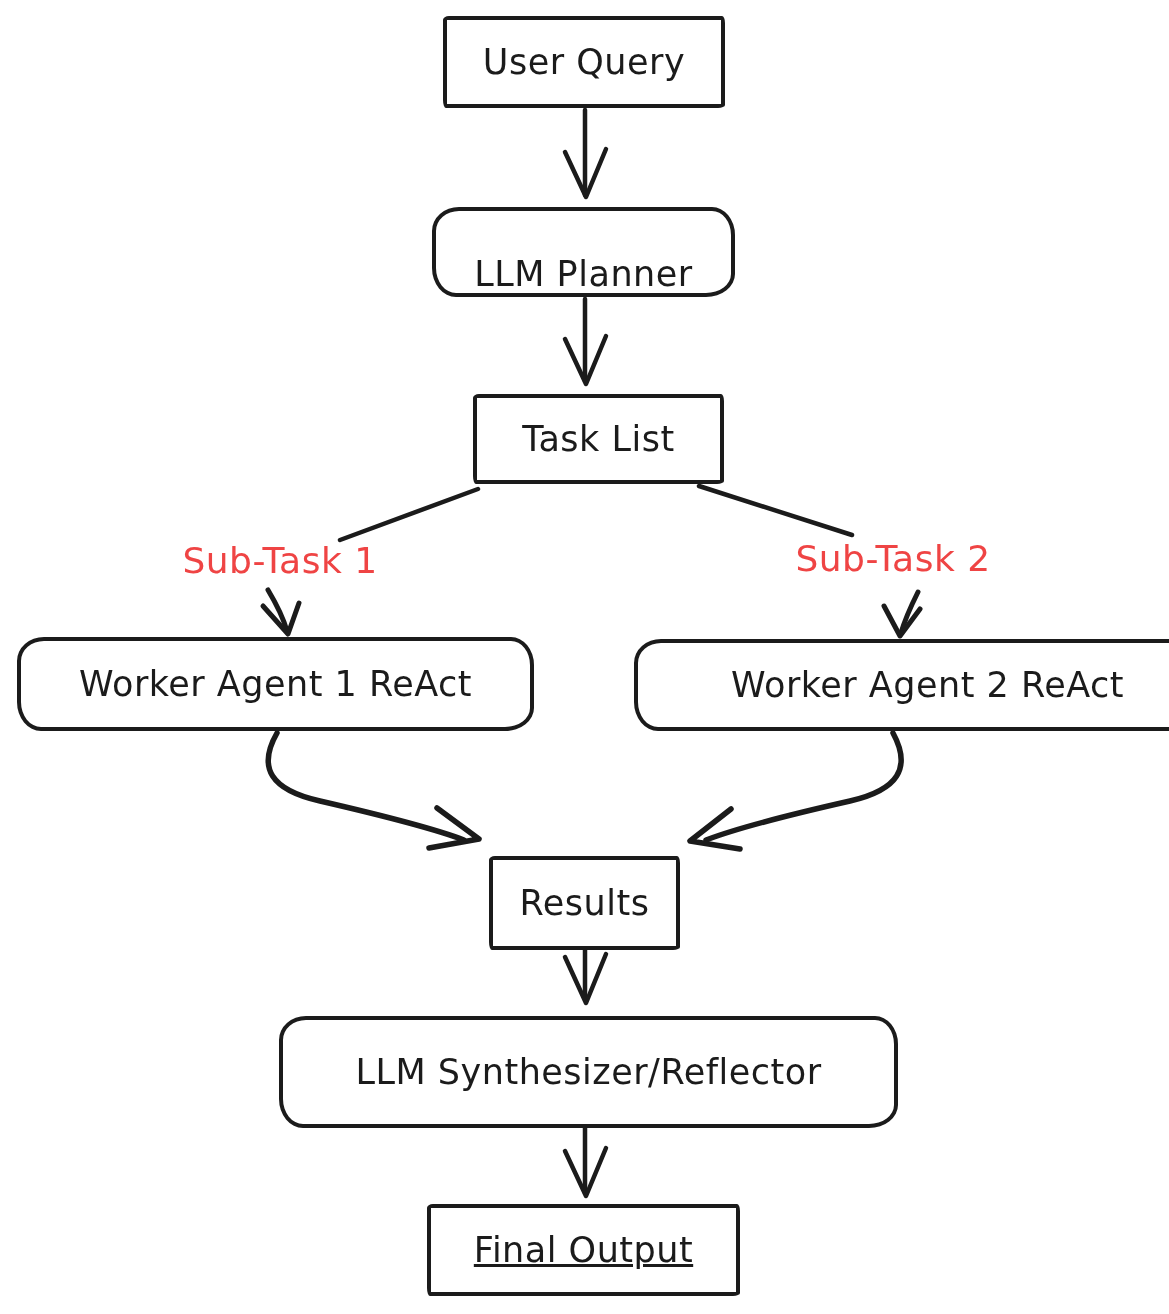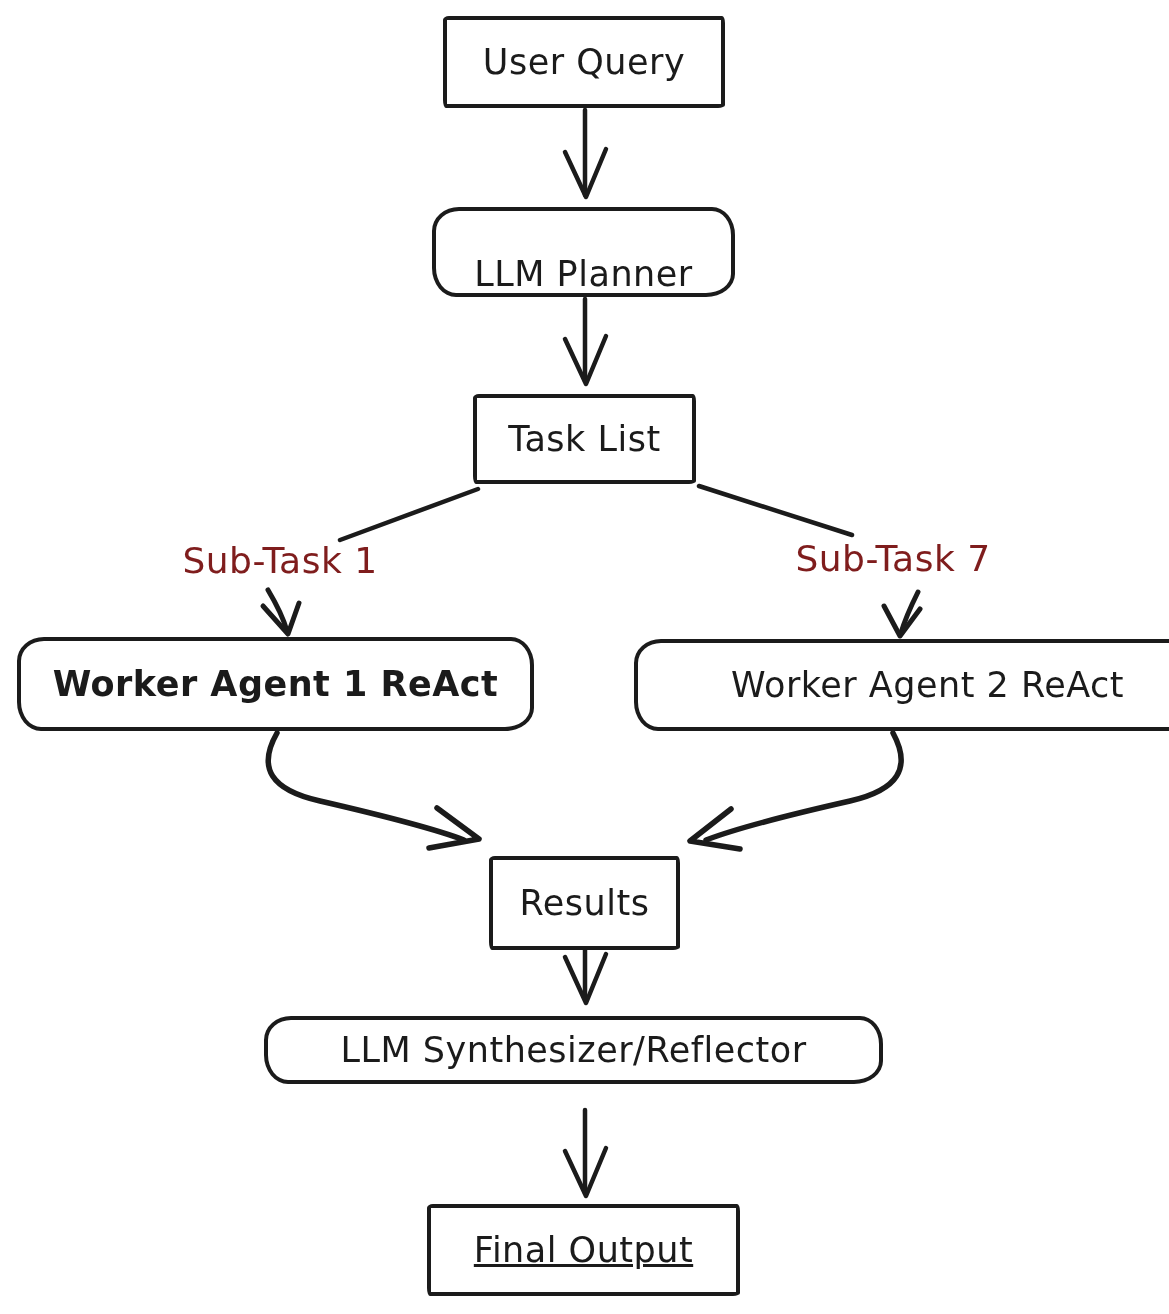--- a/index.html
+++ b/index.html
@@ -42,29 +42,29 @@
   }
   .rounded {
     border-radius: 27px 23px 29px 24px / 24px 28px 23px 29px;
   }
   .edge-label {
     position: absolute;
     font-size: 36px;
     letter-spacing: 0.5px;
     white-space: nowrap;
     text-align: center;
-    color: #7f1d1d;
+    color: #ef4444;
   }
   .node-user-query   { left: 443px; top: 16px;   width: 282px; height: 92px; }
   .node-llm-planner  { left: 432px; top: 207px;  width: 303px; height: 90px; align-items: flex-end; }
-  .node-task-list    { left: 473px; top: 394px;  width: 223px; height: 90px; }
-  .node-worker-1     { left: 17px;  top: 637px;  width: 517px; height: 94px; font-weight: bold; }
+  .node-task-list    { left: 473px; top: 394px;  width: 251px; height: 90px; }
+  .node-worker-1     { left: 17px;  top: 637px;  width: 517px; height: 94px; }
   .node-worker-2     { left: 634px; top: 639px;  width: 587px; height: 92px; }
   .node-results      { left: 489px; top: 824px;  width: 191px; height: 94px; margin-top: 32px; }
-  .node-synthesizer  { left: 264px; top: 1016px; width: 619px; height: 68px; }
+  .node-synthesizer  { left: 279px; top: 1016px; width: 619px; height: 112px; }
   .node-final-output { left: 427px; top: 1204px; width: 313px; height: 92px; text-decoration: underline; }
   .label-sub-task-1  { left: 168px; top: 540px;  width: 224px; }
   .label-sub-task-2  { left: 780px; top: 538px;  width: 226px; }
 </style>
 </head>
 <body>
 
 <div id="canvas">
 
   <svg id="edges" viewBox="0 0 1169 1314" xmlns="http://www.w3.org/2000/svg" fill="none" stroke="#1b1b1b" stroke-linecap="round" stroke-linejoin="round">
@@ -128,21 +128,21 @@
 
   <div class="node rect node-task-list">
     <span>Task List</span>
   </div>
 
   <div class="edge-label label-sub-task-1">
     <span>Sub-Task 1</span>
   </div>
 
   <div class="edge-label label-sub-task-2">
-    <span>Sub-Task 7</span>
+    <span>Sub-Task 2</span>
   </div>
 
   <div class="node rounded node-worker-1">
     <span>Worker Agent 1 ReAct</span>
   </div>
 
   <div class="node rounded node-worker-2">
     <span>Worker Agent 2 ReAct</span>
   </div>
 

